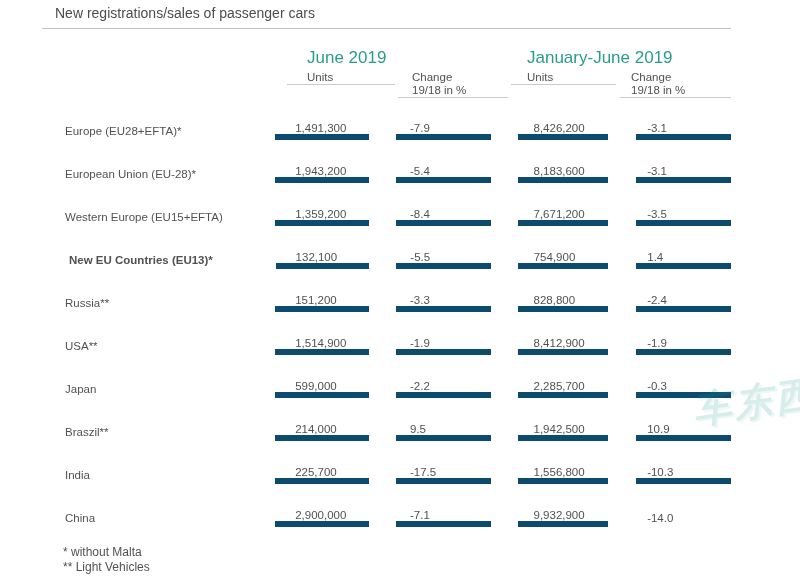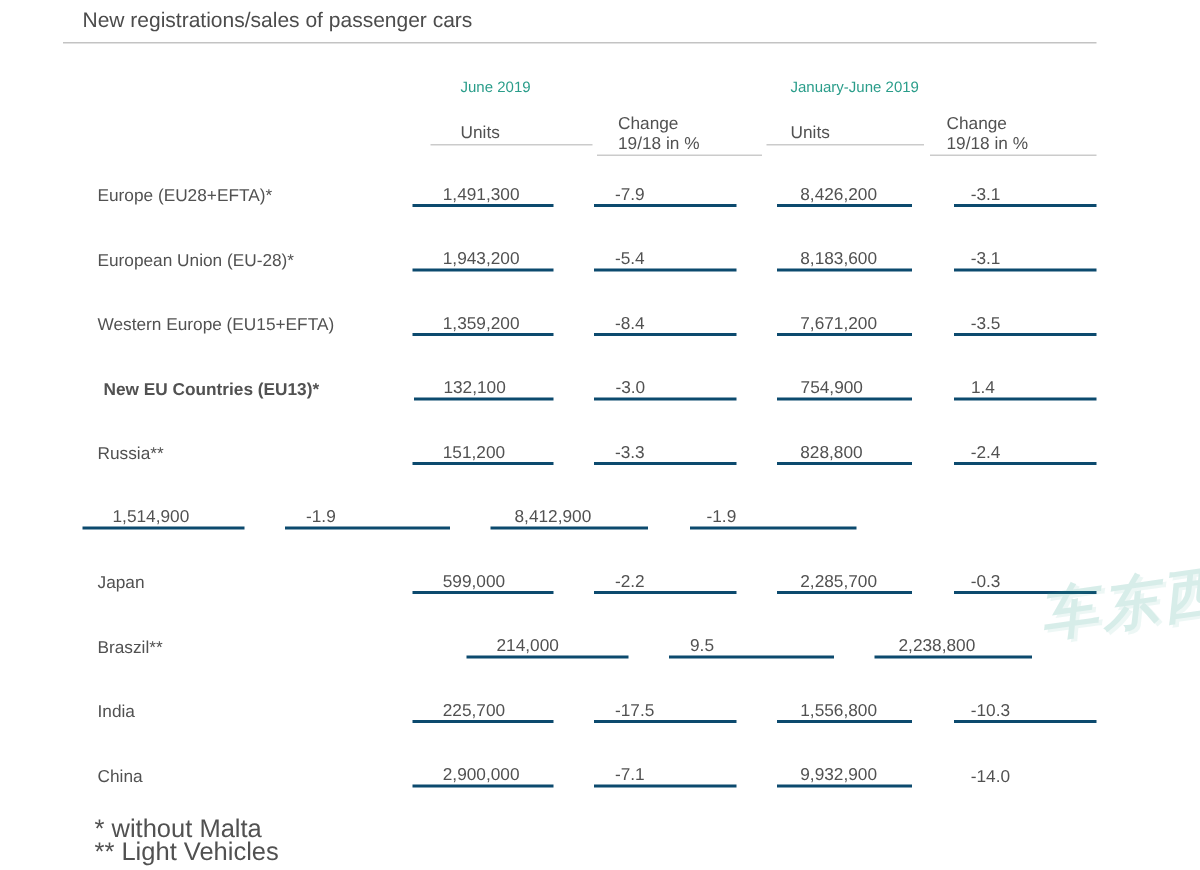--- a/index.html
+++ b/index.html
@@ -31,40 +31,40 @@
   .c-label { width: 232px; padding-left: 10px; box-sizing: border-box; align-self: center; }
   .c1 { width: 108px; padding-left: 20px; margin-right: 3px; }
   .c2 { width: 110px; padding-left: 14px; margin-right: 3px; }
   .c3 { width: 105px; padding-left: 16px; margin-right: 4px; }
   .c4 { width: 111px; padding-left: 11px; }
   .c1, .c2, .c3, .c4 { box-sizing: border-box; }
 
   .period-row { height: 26px; }
   .period-june { width: 224px; padding-left: 20px; box-sizing: border-box; }
   .period-jan  { padding-left: 16px; box-sizing: border-box; }
-  .period-label { color: #2a9d8a; font-size: 10px; }
+  .period-label { color: #2a9d8a; font-size: 17px; }
 
-  .subheader-row { height: 38px; align-items: center; }
+  .subheader-row { height: 38px; align-items: flex-start; }
   .subheader-row .hcell {
     display: flex; flex-direction: column; justify-content: center;
     border-bottom: 1px solid #cbcbcb;
     line-height: 13px;
   }
 
   .data-row { height: 43px; align-items: center; gap: 24px; }
   .data-row .dcell {
     display: flex; align-items: center;
-    border-bottom: 2px solid #0c4a6e;
+    border-bottom: 6px solid #0c4a6e;
   }
   .data-row .dcell.no-rule { border-bottom: none; }
   .c-label.indent { padding-left: 14px; font-weight: bold; }
 
   .footnotes {
     position: absolute; left: 63px; top: 545px;
-    font-size: 17px; line-height: 15px; color: #515151;
+    font-size: 12px; line-height: 15px; color: #515151;
   }
 
   .watermark {
     position: absolute; right: -16px; bottom: -4px;
     font-size: 38px; font-weight: bold; font-style: italic;
     letter-spacing: 3px;
     color: #2a9d8a; opacity: 0.18;
     transform: rotate(-8deg);
     white-space: nowrap;
     text-shadow: 2px 2px 0 rgba(42,157,138,0.45);
@@ -125,53 +125,55 @@
       <div class="c-label">Western Europe (EU15+EFTA)</div>
       <div class="c1 dcell">1,359,200</div>
       <div class="c2 dcell">-8.4</div>
       <div class="c3 dcell">7,671,200</div>
       <div class="c4 dcell">-3.5</div>
     </div>
 
     <div class="trow data-row">
       <div class="c-label indent">New EU Countries (EU13)*</div>
       <div class="c1 dcell">132,100</div>
-      <div class="c2 dcell">-3.0</div>
+      <div class="c2 dcell">-5.5</div>
       <div class="c3 dcell">754,900</div>
       <div class="c4 dcell">1.4</div>
     </div>
 
     <div class="trow data-row">
       <div class="c-label">Russia**</div>
       <div class="c1 dcell">151,200</div>
       <div class="c2 dcell">-3.3</div>
       <div class="c3 dcell">828,800</div>
       <div class="c4 dcell">-2.4</div>
     </div>
 
     <div class="trow data-row">
+      <div class="c-label">USA**</div>
       <div class="c1 dcell">1,514,900</div>
       <div class="c2 dcell">-1.9</div>
       <div class="c3 dcell">8,412,900</div>
       <div class="c4 dcell">-1.9</div>
     </div>
 
     <div class="trow data-row">
       <div class="c-label">Japan</div>
       <div class="c1 dcell">599,000</div>
       <div class="c2 dcell">-2.2</div>
       <div class="c3 dcell">2,285,700</div>
       <div class="c4 dcell">-0.3</div>
     </div>
 
     <div class="trow data-row">
       <div class="c-label">Braszil**</div>
       <div class="c1 dcell">214,000</div>
       <div class="c2 dcell">9.5</div>
-      <div class="c3 dcell">2,238,800</div>
+      <div class="c3 dcell">1,942,500</div>
+      <div class="c4 dcell">10.9</div>
     </div>
 
     <div class="trow data-row">
       <div class="c-label">India</div>
       <div class="c1 dcell">225,700</div>
       <div class="c2 dcell">-17.5</div>
       <div class="c3 dcell">1,556,800</div>
       <div class="c4 dcell">-10.3</div>
     </div>
 

